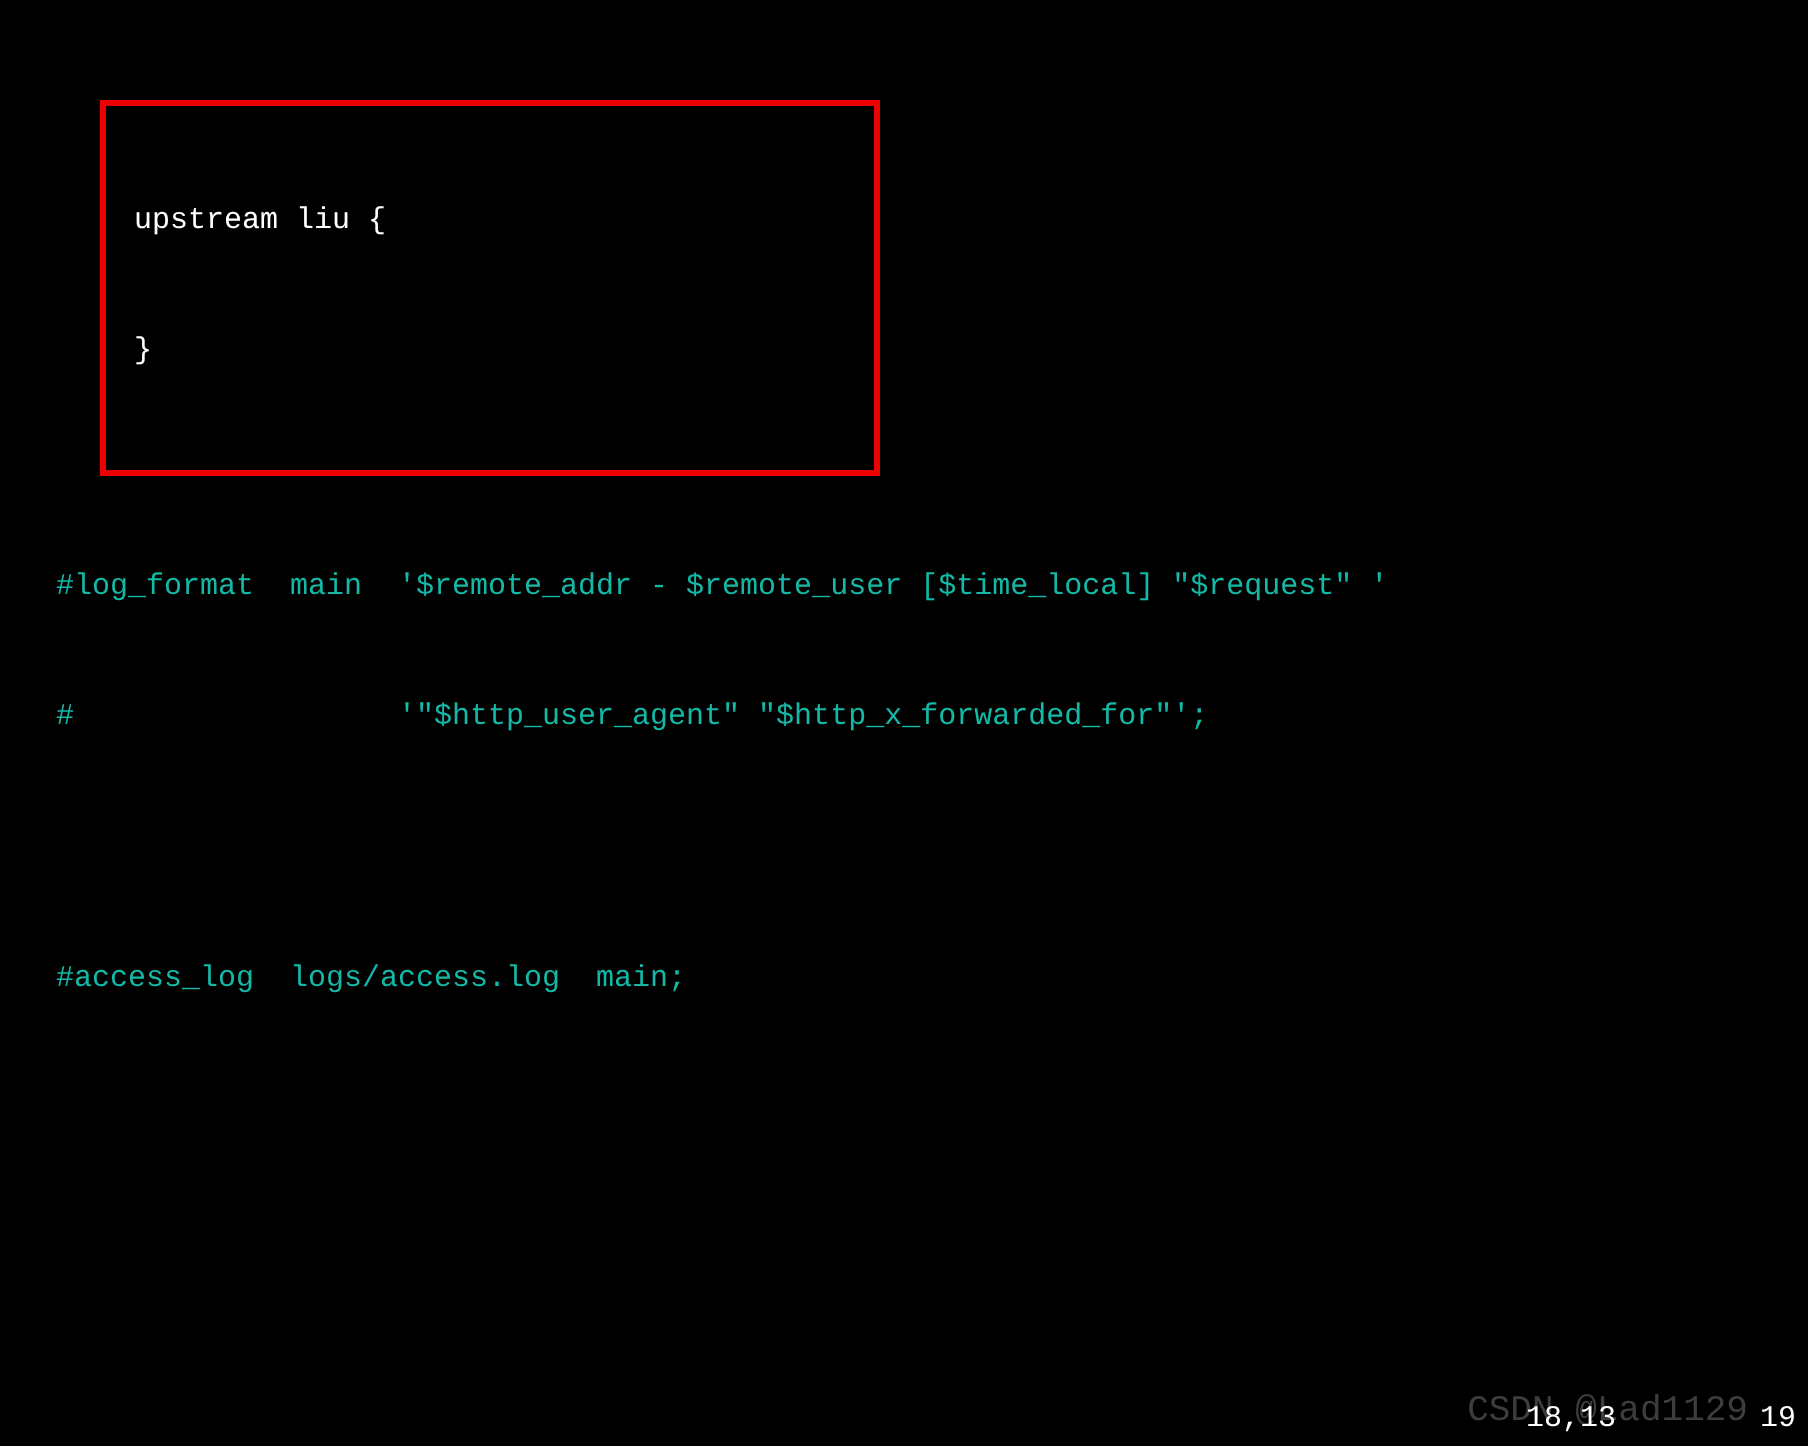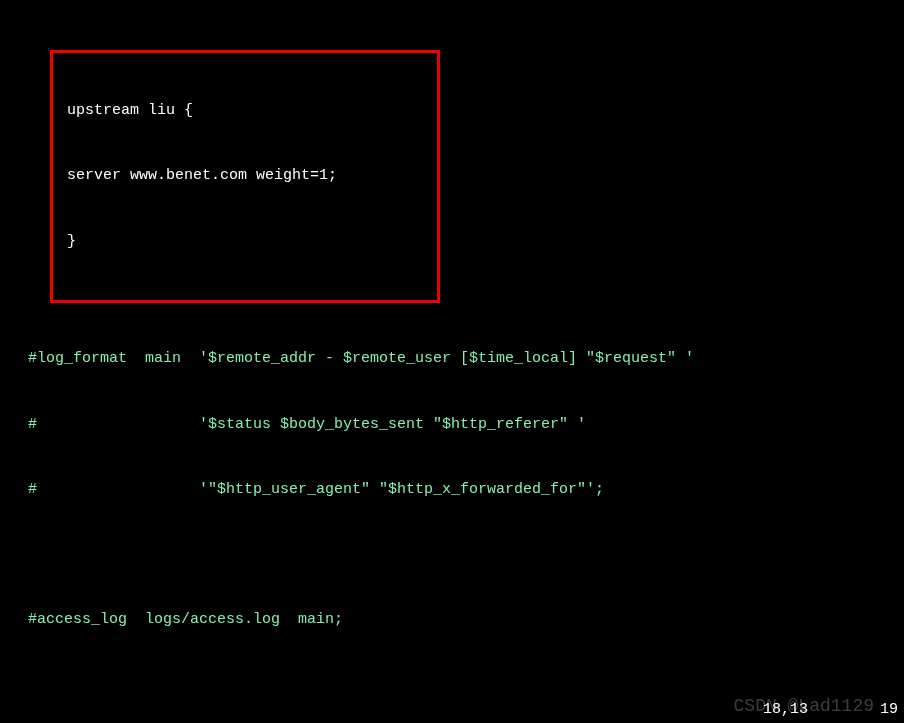--- a/index.html
+++ b/index.html
@@ -25,21 +25,21 @@
     .line {
       padding-left: 28px;
     }
     .red-box-1 {
       border: 3px solid #e00;
       margin: 2px 4px 2px 50px;
       width: 390px;
       padding: 4px 14px 4px 14px;
     }
     .comment {
-      color: #86efac;
+      color: #14b8a6;
     }
     .status-bar {
       position: absolute;
       bottom: 2px;
       right: 6px;
       color: #fff;
       font-size: 15px;
     }
     .watermark {
       position: absolute;
@@ -49,25 +49,23 @@
       font-size: 18px;
       opacity: 0.6;
     }
   </style>
 </head>
 <body>
 
 <div class="editor">
   <div class="red-box-1">
     <div>upstream liu {</div>
-    <div>server www.benet.com weight=1;</div>
     <div>}</div>
   </div>
   <div class="line comment">#log_format  main  '$remote_addr - $remote_user [$time_local] "$request" '</div>
-  <div class="line comment">#                  '$status $body_bytes_sent "$http_referer" '</div>
   <div class="line comment">#                  '"$http_user_agent" "$http_x_forwarded_for"';</div>
   <div class="line">&nbsp;</div>
   <div class="line comment">#access_log  logs/access.log  main;</div>
   
   
   
   
   
   
   

